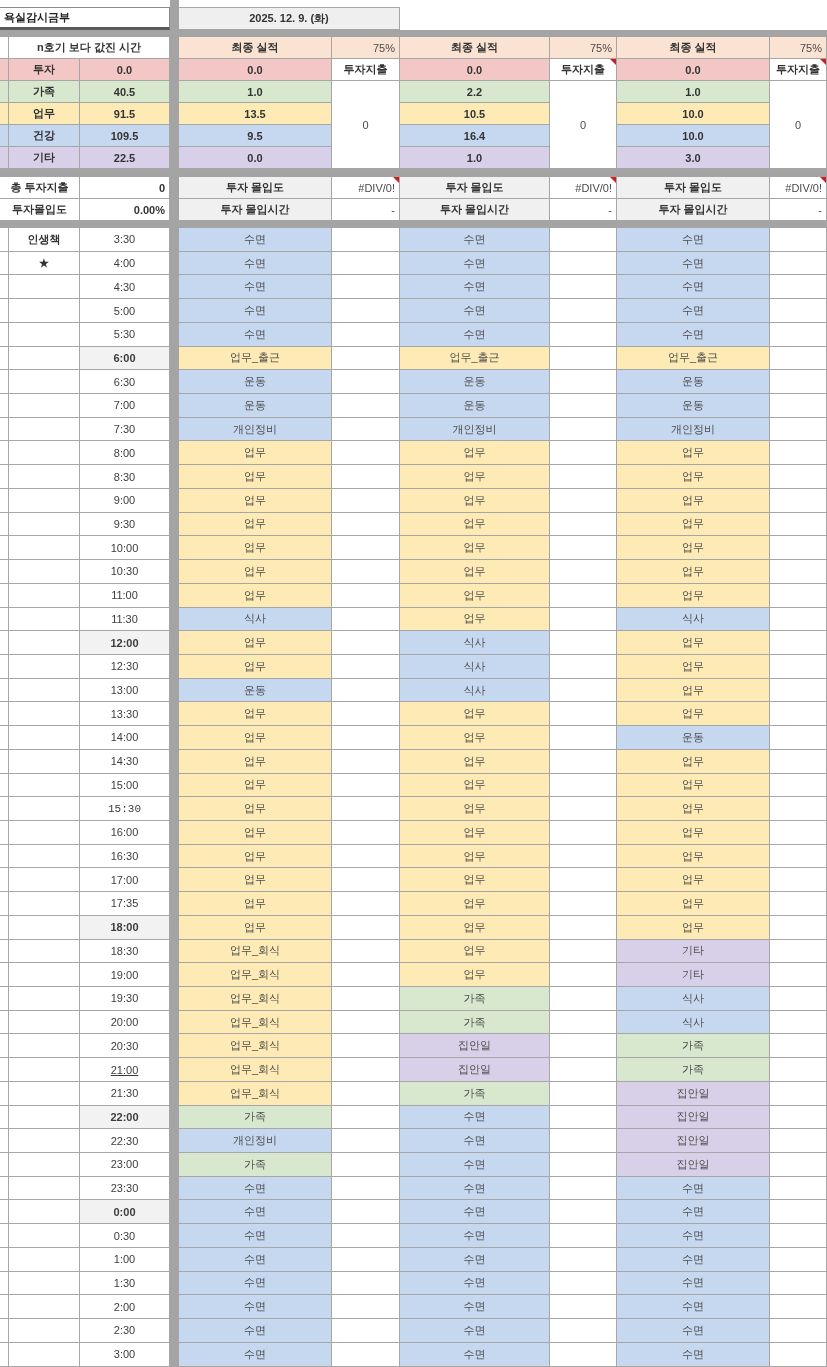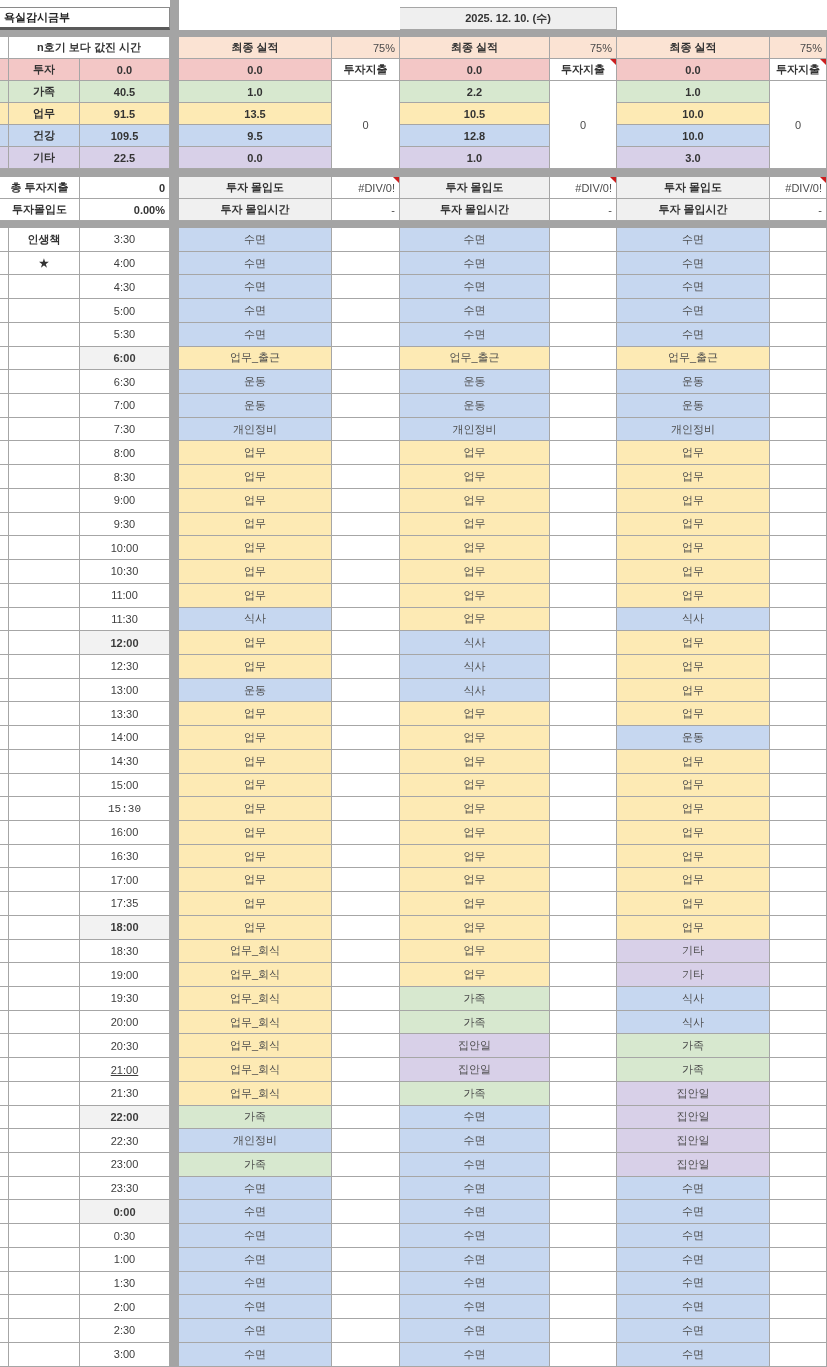--- a/index.html
+++ b/index.html
@@ -50,21 +50,21 @@
 <body>
 
 <div class="sheet">
 
   <div class="cell no-border top-sliver" style="grid-area:1/1/2/11"></div>
 
   <div class="cell gap" style="grid-area:1/4/62/5"></div>
 
   <div class="cell title-cell" style="grid-area:2/1/3/4">욕실감시금부</div>
 
-  <div class="cell date-h bt" style="grid-area:2/7/3/9">2025. 12. 10. (수)</div>
+  <div class="cell date-h bt" style="grid-area:2/5/3/7">2025. 12. 9. (화)</div>
 
   <div class="cell band" style="grid-area:3/1/4/11"></div>
 
   <div class="cell" style="grid-area:4/1/5/2"></div>
   <div class="cell bold" style="grid-area:4/2/5/4">n호기 보다 값진 시간</div>
 
   <div class="cell peach bold" style="grid-area:4/5/5/6">최종 실적</div>
   <div class="cell peach right" style="grid-area:4/6/5/7">75%</div>
   <div class="cell peach bold" style="grid-area:4/7/5/8">최종 실적</div>
   <div class="cell peach right" style="grid-area:4/8/5/9">75%</div>
@@ -97,21 +97,21 @@
   <div class="cell" style="grid-area:6/6/10/7">0</div>
   <div class="cell cat-work bold" style="grid-area:7/5/8/6">13.5</div>
   <div class="cell cat-health bold" style="grid-area:8/5/9/6">9.5</div>
   <div class="cell cat-etc bold" style="grid-area:9/5/10/6">0.0</div>
 
   <div class="cell cat-invest bold" style="grid-area:5/7/6/8">0.0</div>
   <div class="cell bold marker" style="grid-area:5/8/6/9">투자지출</div>
   <div class="cell cat-family bold" style="grid-area:6/7/7/8">2.2</div>
   <div class="cell" style="grid-area:6/8/10/9">0</div>
   <div class="cell cat-work bold" style="grid-area:7/7/8/8">10.5</div>
-  <div class="cell cat-health bold" style="grid-area:8/7/9/8">12.8</div>
+  <div class="cell cat-health bold" style="grid-area:8/7/9/8">16.4</div>
   <div class="cell cat-etc bold" style="grid-area:9/7/10/8">1.0</div>
 
   <div class="cell cat-invest bold" style="grid-area:5/9/6/10">0.0</div>
   <div class="cell bold marker" style="grid-area:5/10/6/11">투자지출</div>
   <div class="cell cat-family bold" style="grid-area:6/9/7/10">1.0</div>
   <div class="cell" style="grid-area:6/10/10/11">0</div>
   <div class="cell cat-work bold" style="grid-area:7/9/8/10">10.0</div>
   <div class="cell cat-health bold" style="grid-area:8/9/9/10">10.0</div>
   <div class="cell cat-etc bold" style="grid-area:9/9/10/10">3.0</div>
 

